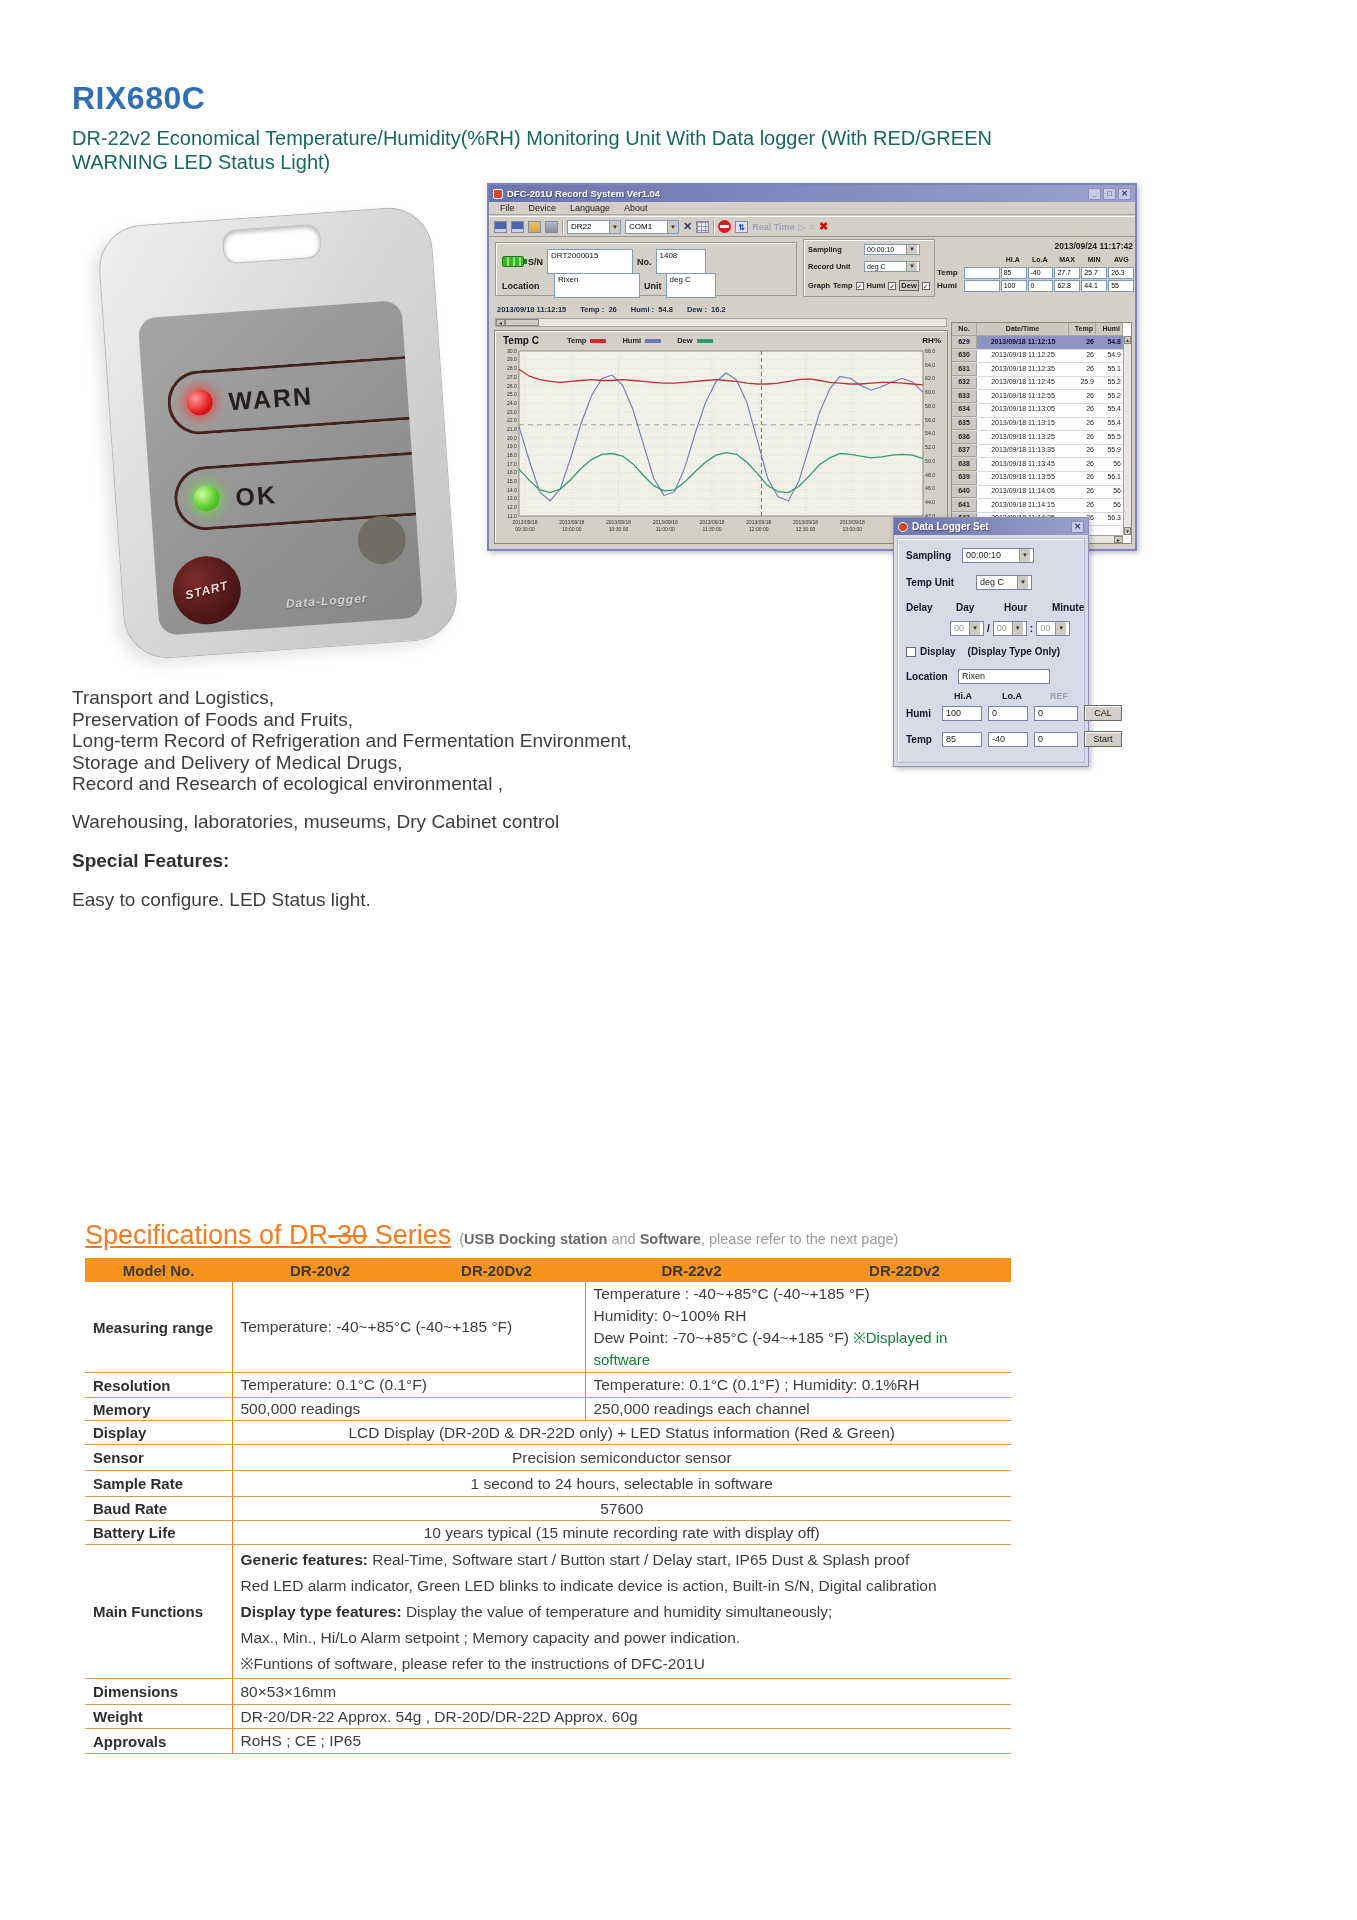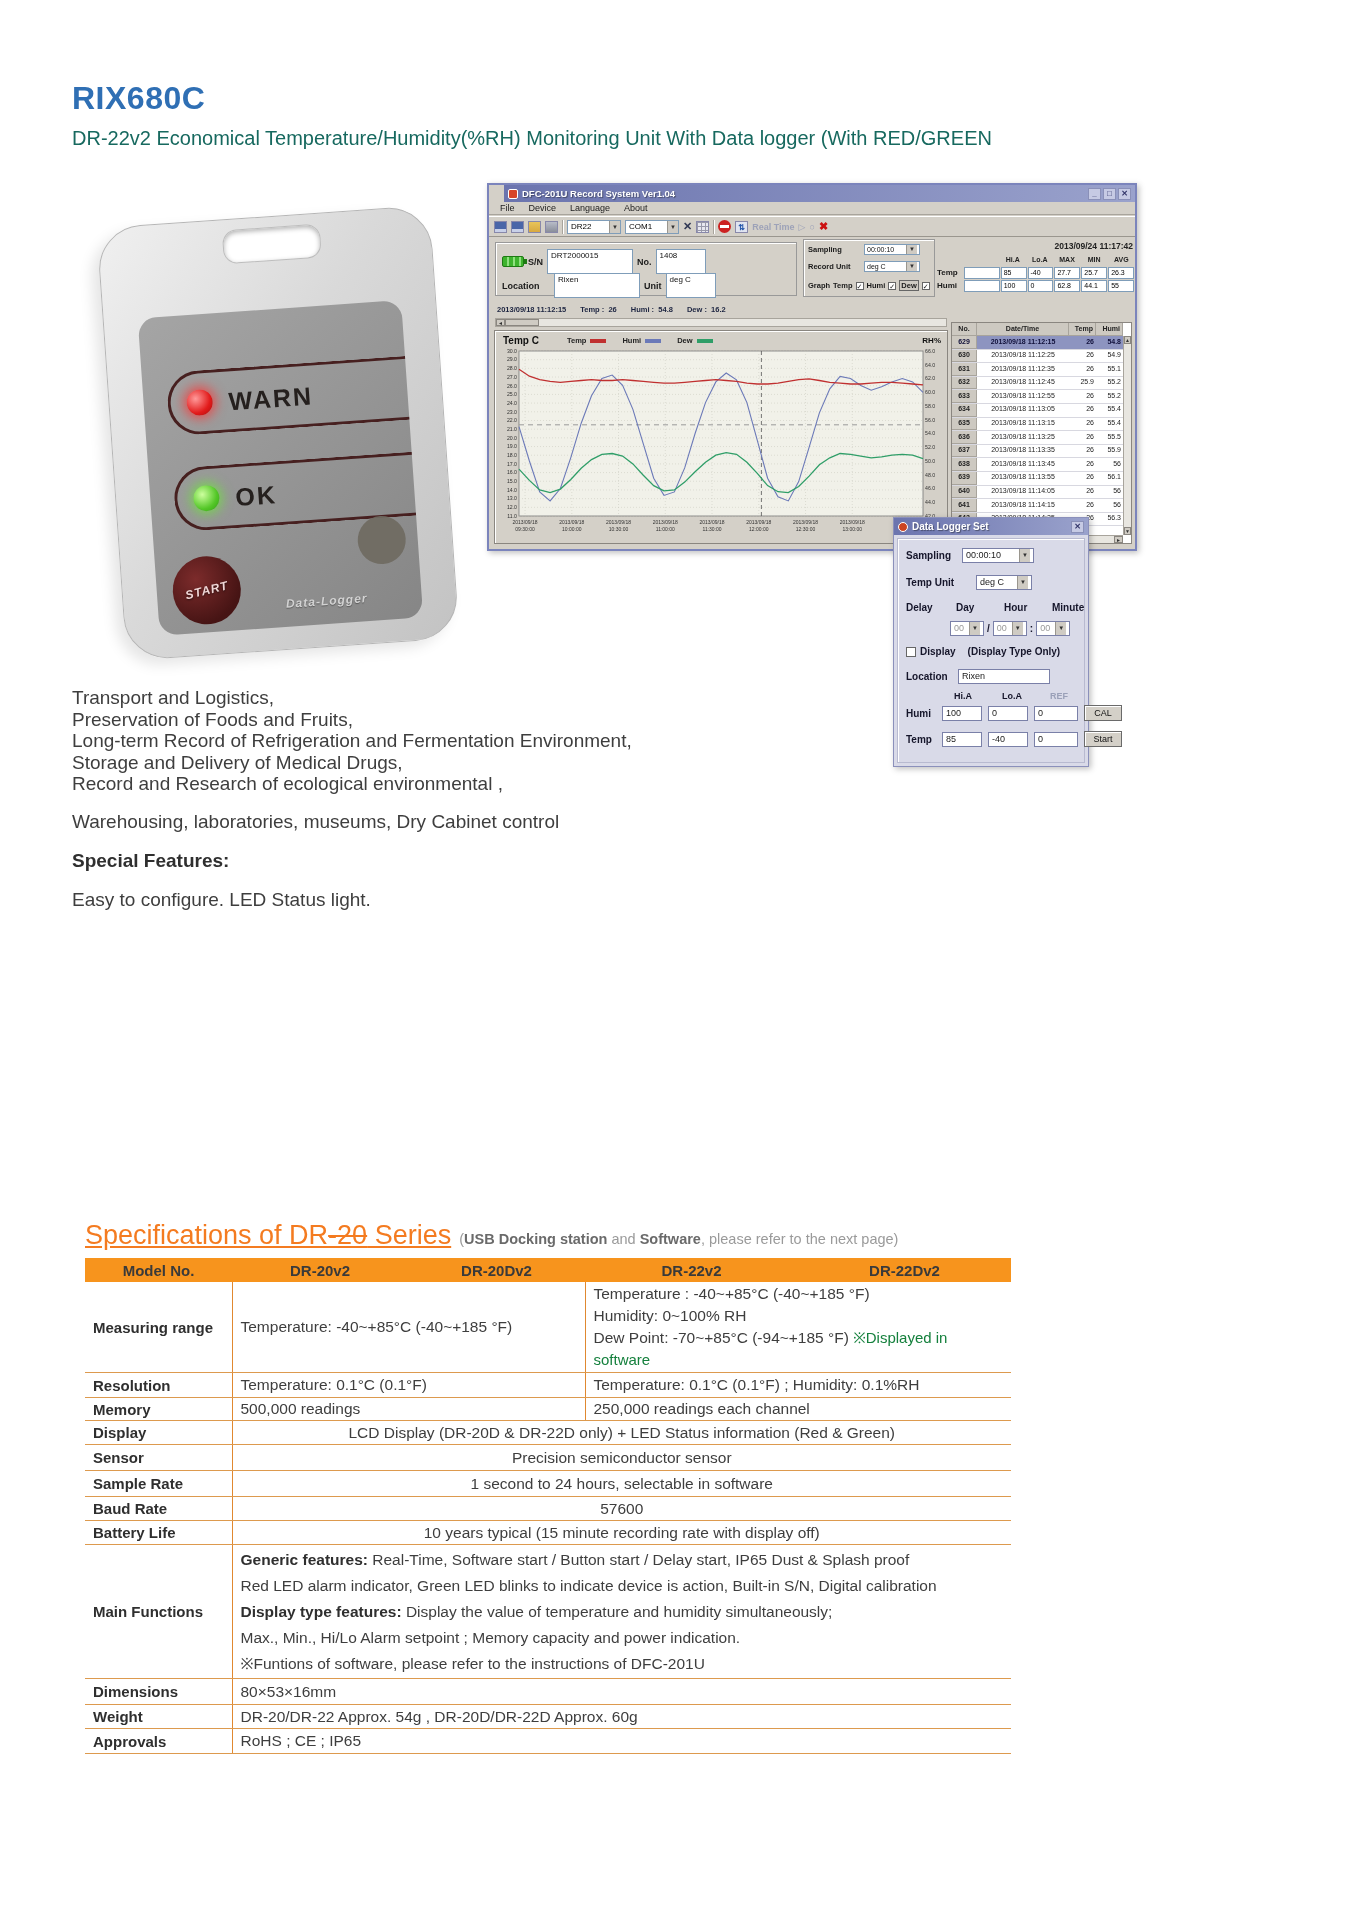--- a/index.html
+++ b/index.html
@@ -30,21 +30,21 @@
     background:radial-gradient(circle at 38% 30%, #7c2b2b, #461414 72%); color:#efd6d6; font-size:12px; font-weight:bold;
     font-style:italic; letter-spacing:1px; display:flex; align-items:center; justify-content:center; transform:rotate(-10deg);
     text-shadow:0 1px 2px rgba(0,0,0,0.6); }
   .sensor-dot { position:absolute; left:204px; top:214px; width:48px; height:48px; border-radius:50%; background:#6f6a61; opacity:0.92; }
   .dev-brand { position:absolute; left:128px; top:288px; font-size:12px; font-weight:bold; font-style:italic; color:#d2d2d2;
     letter-spacing:1px; text-shadow:0 1px 1px rgba(0,0,0,0.35); }
 
   
   #sw-window { position:absolute; left:487px; top:183px; width:650px; height:368px; background:#d4d0c8;
     border:2px solid #7b84bc; box-shadow:2px 2px 6px rgba(0,0,0,0.25); font-family:"Liberation Sans", sans-serif; }
-  .titlebar { position:absolute; left:15px; top:0; right:0; height:17px; background:linear-gradient(90deg,#6b74ae,#9aa2cc);
+  .titlebar { position:absolute; left:0; top:0; right:0; height:17px; background:linear-gradient(90deg,#6b74ae,#9aa2cc);
     display:flex; align-items:center; padding:0 4px; gap:4px; }
   .title-icon { width:10px; height:10px; background:#d7452a; border:1px solid #fff; border-radius:2px; flex:0 0 auto; }
   .titlebar-text { color:#fff; font-size:9.5px; font-weight:bold; white-space:nowrap; flex:1; text-shadow:1px 1px 1px rgba(0,0,0,0.4); }
   .winbtns { display:flex; gap:2px; } 
   .winbtn { width:13px; height:12px; background:#c8ccе8; background:#c6cae4; border:1px solid #8a90b8; color:#33366a;
     font-size:8px; line-height:10px; text-align:center; font-weight:bold; }
   .menubar { position:absolute; left:0; top:17px; right:0; height:13px; background:#d4d0c8; border-bottom:1px solid #a8a49c;
     display:flex; align-items:center; padding-left:4px; }
   .menu-item { font-size:9px; color:#222; padding:0 7px; }
   .toolbar { position:absolute; left:0; top:31px; right:0; height:21px; border-top:1px solid #fff; border-bottom:1px solid #9a968e;
@@ -158,20 +158,21 @@
   .mf-line b { color:#2f2f2f; }
 </style>
 </head>
 <body>
 
 <div id="page">
 
   <div class="model-title">RIX680C</div>
   <div class="subtitle">
     <span style="display:block">DR-22v2 Economical Temperature/Humidity(%RH) Monitoring Unit With Data logger (With RED/GREEN</span>
+    <span style="display:block">WARNING LED Status Light)</span>
   </div>
 
   <div id="device">
     <div class="dev-body">
       <div class="dev-handle"></div>
       <div class="dev-face">
         <div class="pill pill-warn">
           <div class="led led-red"></div>
           <div class="pill-label">WARN</div>
         </div>
@@ -611,21 +612,21 @@
       <div>Preservation of Foods and Fruits,</div>
       <div>Long-term Record of Refrigeration and Fermentation Environment,</div>
       <div>Storage and Delivery of Medical Drugs,</div>
       <div>Record and Research of ecological environmental ,</div>
     </div>
   <div class="uses-line">Warehousing, laboratories, museums, Dry Cabinet control</div>
   <div class="special-head">Special Features:</div>
   <div class="feature-1">Easy to configure. LED Status light.</div>
 
   <div class="specs-head">
-    <span class="specs-title"><span>Specifications of DR</span><span class="strike">-20</span><span> Series</span></span>
+    <span class="specs-title"><span>Specifications of DR</span><span class="strike">-30</span><span> Series</span></span>
     <span class="specs-note"><span>(</span><b>USB Docking station</b><span> and </span><b>Software</b><span>, please refer to the next page)</span></span>
   </div>
 
   <table class="spec-table">
     <colgroup>
         <col style="width:147px">
         <col style="width:176px">
         <col style="width:177px">
         <col style="width:213px">
         <col style="width:213px">

